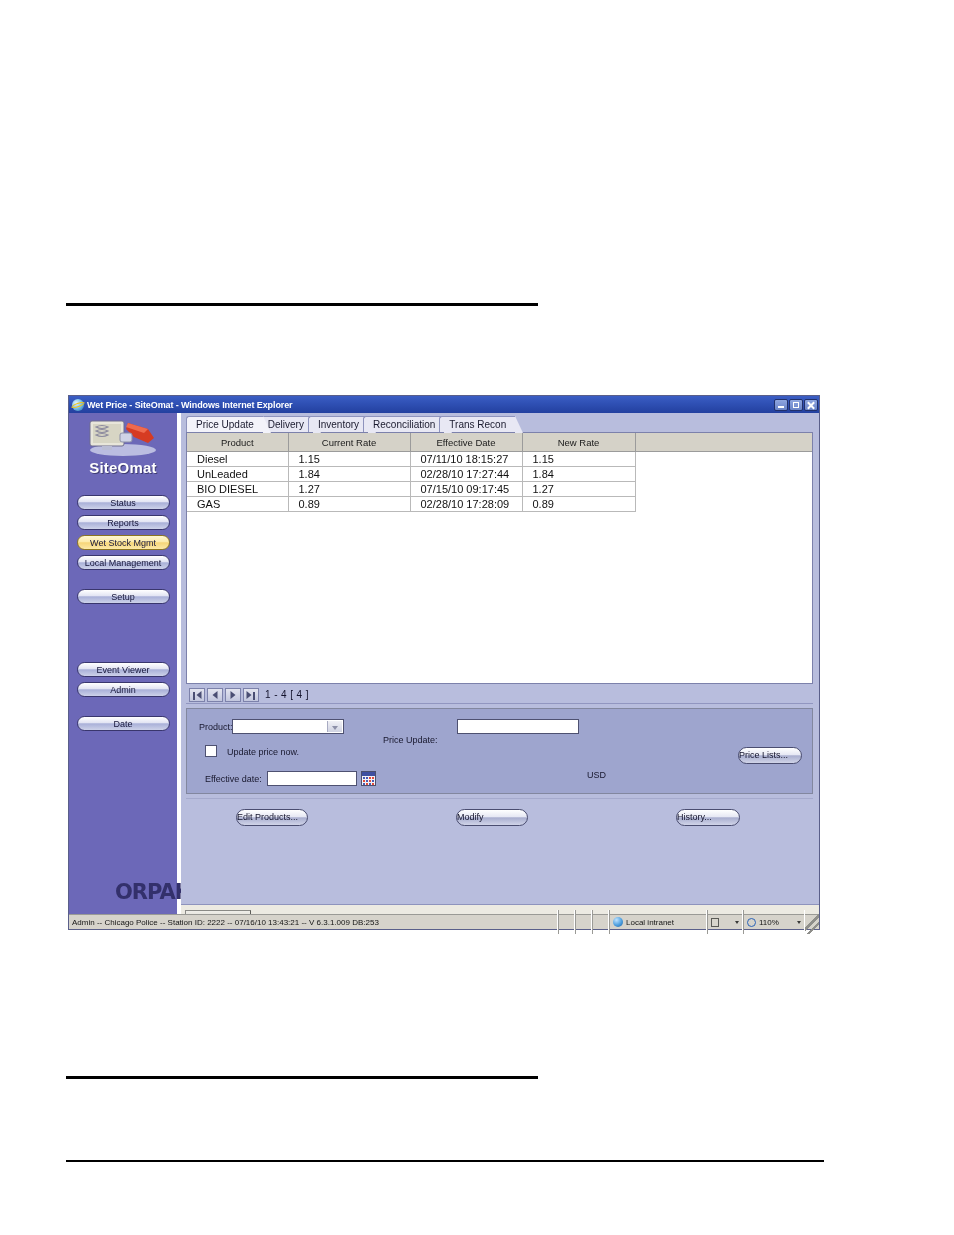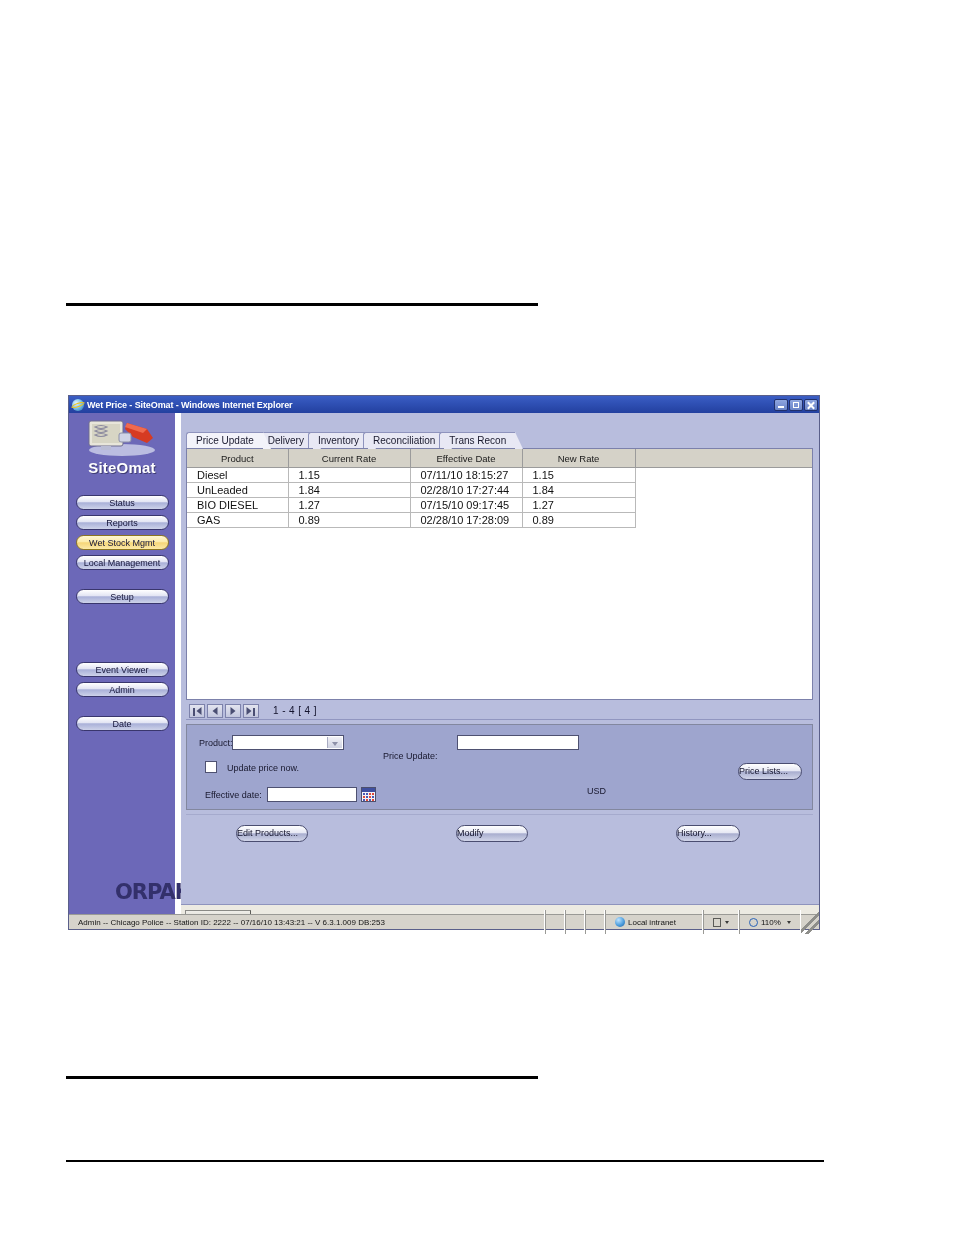--- a/index.html
+++ b/index.html
@@ -99,21 +99,21 @@
     height: 501px;
     background: #b8bddd;
   }
 
   
   #sidebar {
     width: 112px;
     background: #6c68b8;
     position: relative;
     flex: none;
-    border-right: 6px solid #ffffff;
+    border-right: 4px solid #ffffff;
     box-sizing: border-box;
   }
   #logo-block {
     padding-top: 4px;
     text-align: center;
   }
   #logo-graphic {
     width: 78px; height: 40px;
     margin: 0 auto;
     position: relative;
@@ -168,21 +168,21 @@
     flex: 1;
     display: flex;
     flex-direction: column;
     background: #b8bddd;
     min-width: 0;
     position: relative;
   }
 
   
   #tab-row {
-    height: 35px;
+    height: 19px;
     display: flex;
     align-items: flex-end;
     padding-left: 5px;
     flex: none;
   }
   .tab {
     position: relative;
     height: 16px;
     padding: 0 9px 0 9px;
     background: #e8e8f4;
@@ -287,21 +287,21 @@
     width: 2px; height: 8px;
     background: #4a4e73;
   }
   .pg-first b { left: 3px; }
   .pg-first i { margin-left: 2px; }
   .pg-last b { right: 3px; }
   .pg-last i { margin-left: -2px; }
   #pager-label {
     font-size: 10px;
     color: #13132c;
-    margin-left: 12px;
+    margin-left: 4px;
     letter-spacing: 0.4px;
   }
 
   
   #form-panel {
     margin: 4px 6px 0 5px;
     background: #9ea5ce;
     border: 1px solid #82879f;
     height: 86px;
     position: relative;
@@ -447,21 +447,21 @@
     font-size: 8px;
     color: #151515;
     box-sizing: border-box;
   }
   .sb-cell {
     height: 24px;
     border-left: 1px solid #9a9a96;
     border-right: 1px solid #ffffff;
     display: flex;
     align-items: center;
-    padding: 0 9px;
+    padding: 0 3px;
     box-sizing: border-box;
     white-space: nowrap;
     overflow: hidden;
   }
   #sb-main { flex: 1; border-left: none; }
   .sb-blank { width: 17px; }
   #sb-zone { width: 98px; }
   #sb-zone .globe {
     width: 10px; height: 10px;
     border-radius: 50%;

